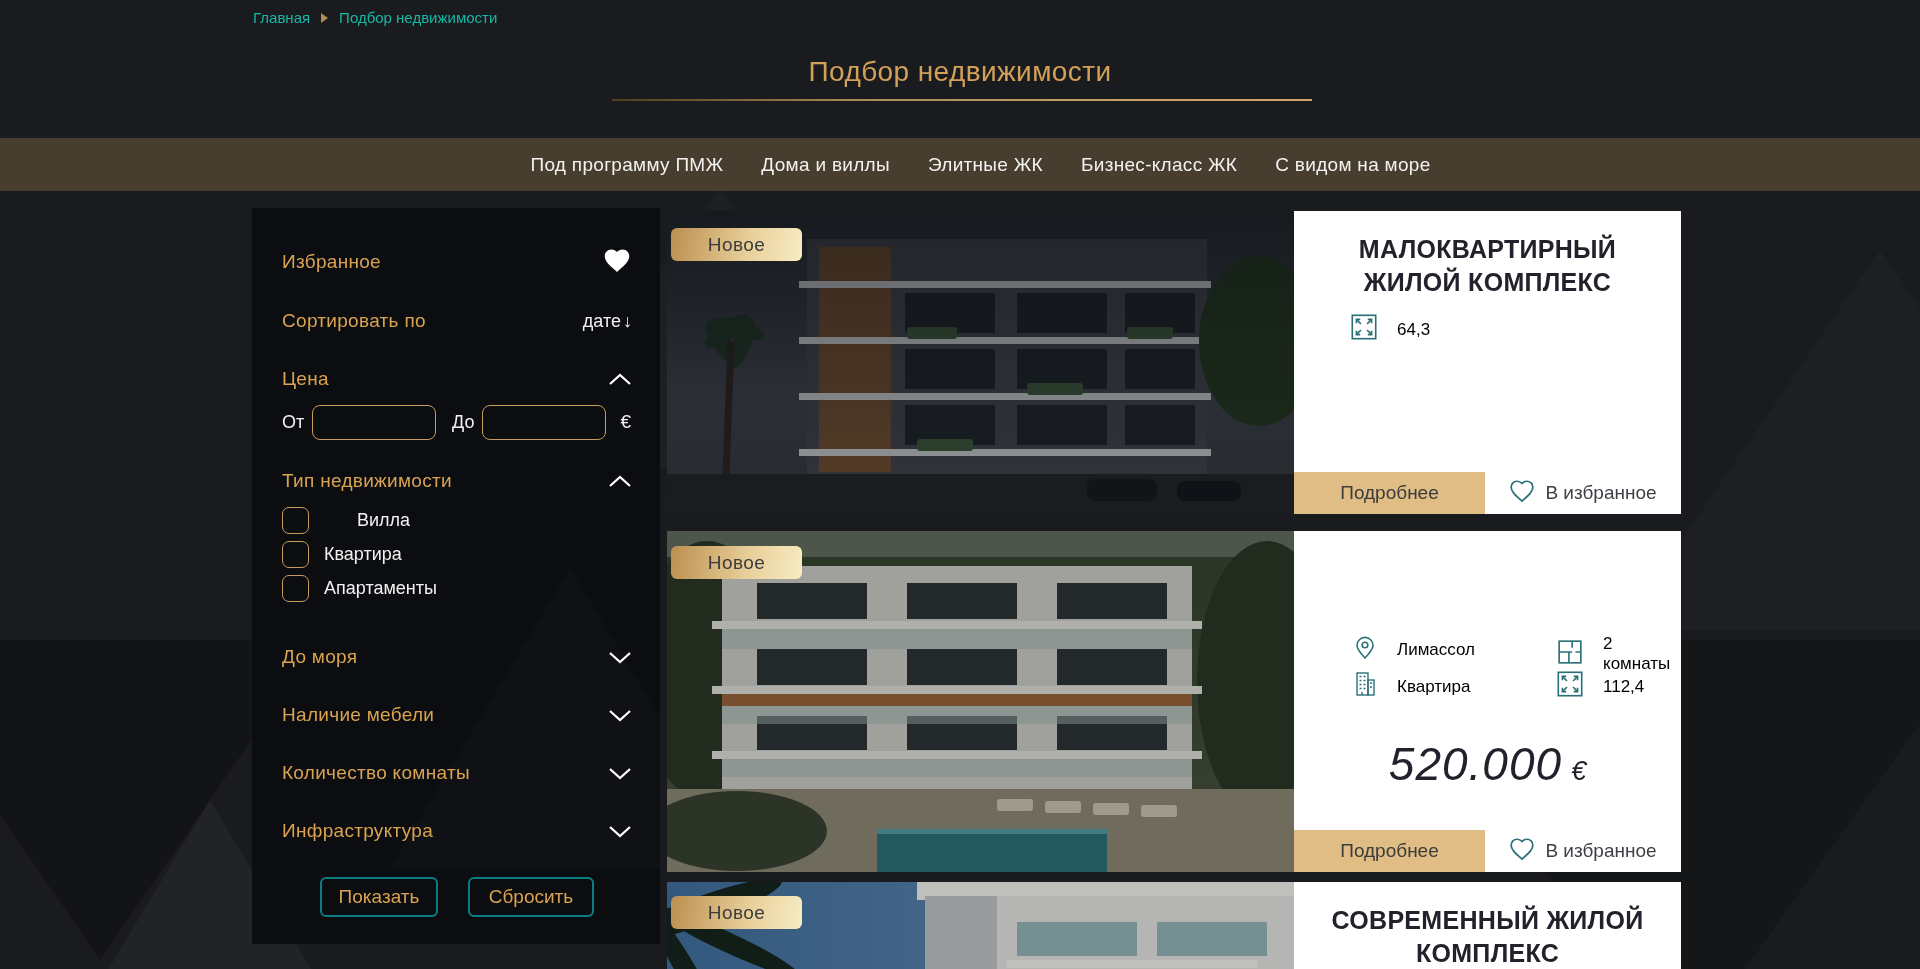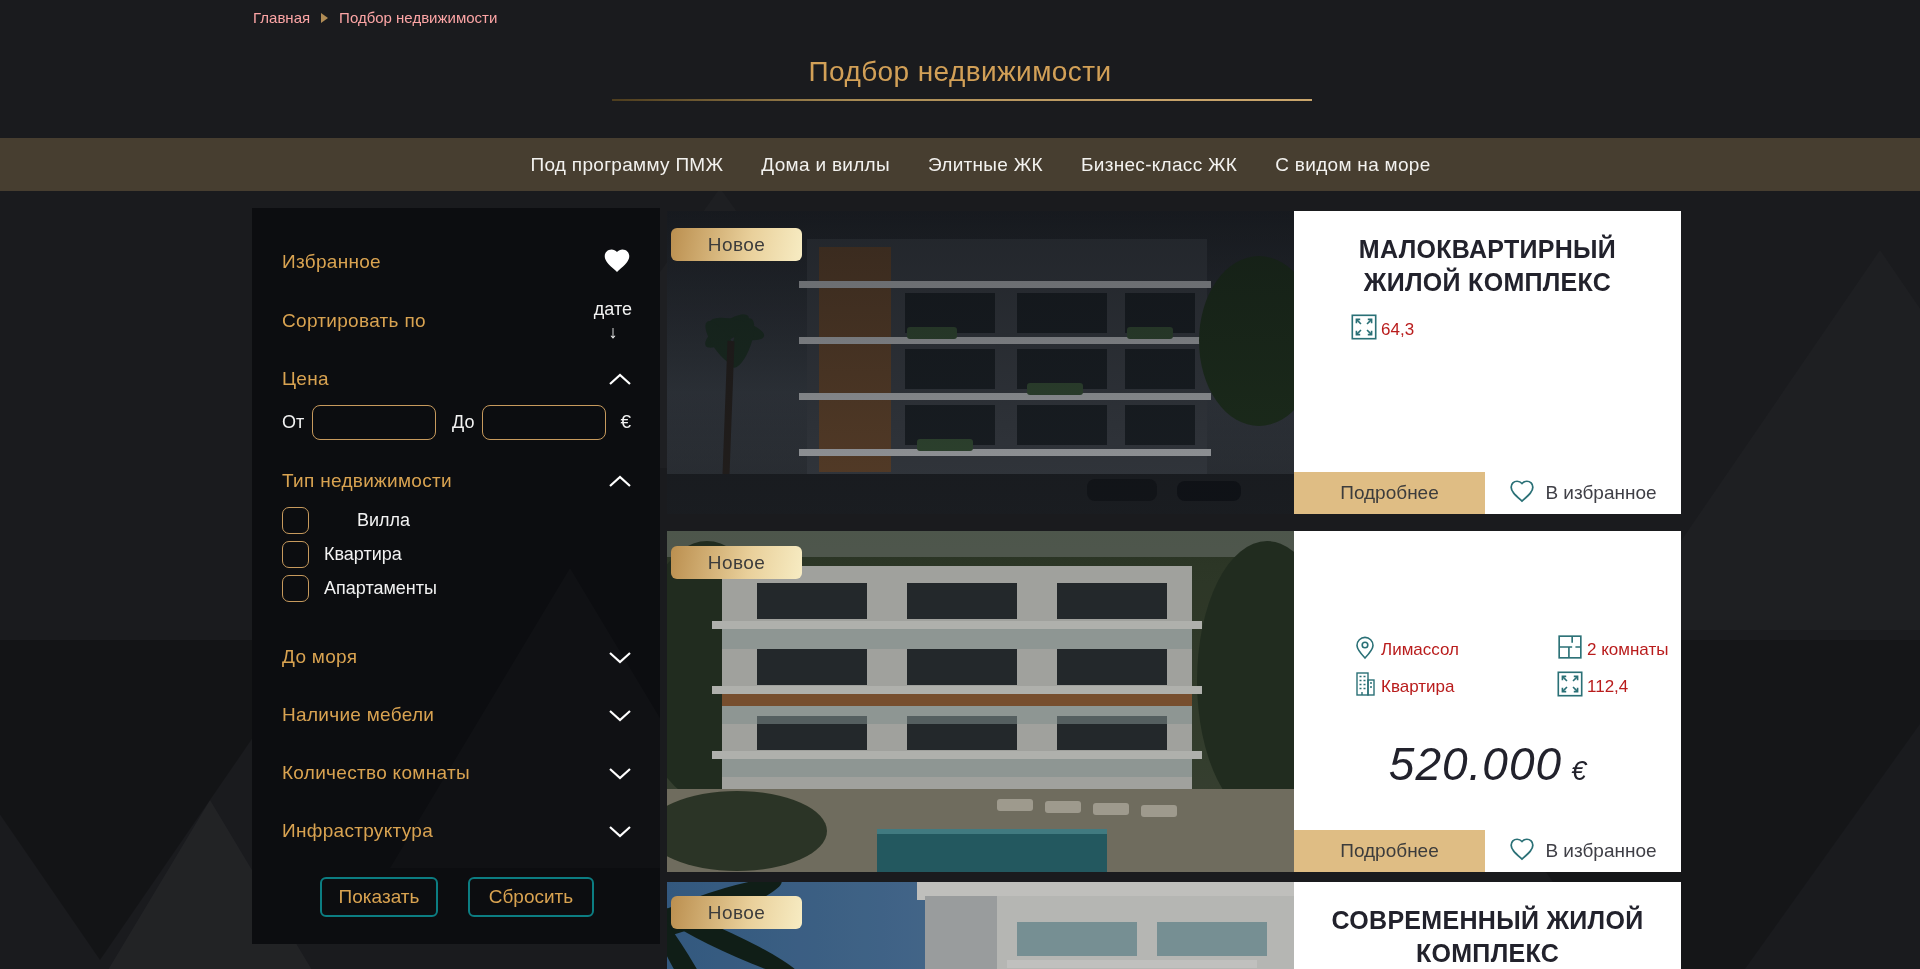--- a/index.html
+++ b/index.html
@@ -12,38 +12,38 @@
 
   
   .tri { position:absolute; width:0; height:0; }
   .tri.t1 { left:-30px; top:800px; border-left:240px solid transparent; border-right:240px solid transparent; border-bottom:400px solid rgba(255,255,255,0.035); }
   .tri.t2 { left:-120px; top:640px; border-left:220px solid transparent; border-right:220px solid transparent; border-top:320px solid rgba(0,0,0,0.25); }
   .tri.t3 { left:520px; top:188px; border-left:200px solid transparent; border-right:200px solid transparent; border-bottom:280px solid rgba(255,255,255,0.02); }
   .tri.t4 { left:1620px; top:250px; border-left:260px solid transparent; border-right:260px solid transparent; border-bottom:380px solid rgba(255,255,255,0.02); }
   .tri.t5 { left:1380px; top:640px; border-left:300px solid transparent; border-right:300px solid transparent; border-top:420px solid rgba(0,0,0,0.18); }
 
   
-  .breadcrumb { position:absolute; left:253px; top:9px; display:flex; align-items:center; gap:11px; font-size:15px; color:#fca5a5; }
+  .breadcrumb { position:absolute; left:253px; top:9px; display:flex; align-items:center; gap:11px; font-size:15px; color:#14b8a6; }
   .crumb-sep { width:0; height:0; border-top:5px solid transparent; border-bottom:5px solid transparent; border-left:7px solid #b08c55; display:inline-block; }
 
   
   .page-title { position:absolute; top:56px; left:0; width:100%; text-align:center; font-size:28px; font-weight:500; letter-spacing:0.4px; color:#d2a057; }
   .title-underline { position:absolute; top:99px; left:612px; width:700px; height:2px; background:linear-gradient(90deg,#4d3d1e 0%,#a88b54 35%,#c6a269 75%,#caa66c 100%); }
 
   
   .nav { position:absolute; top:138px; left:0; width:1920px; height:53px; background:#473e30; display:flex; align-items:center; justify-content:center; gap:38px;padding-left:41px; }
   .nav-item { color:#f3f2ef; font-size:19px; letter-spacing:0.3px; cursor:pointer; white-space:nowrap; }
 
   
   .sidebar { position:absolute; left:252px; top:208px; width:408px; height:736px; background:#0c0d10; overflow:hidden; }
   .sidebar .inner-tri { position:absolute; right:-90px; top:360px; width:0; height:0; border-left:180px solid transparent; border-right:180px solid transparent; border-bottom:300px solid rgba(255,255,255,0.02); }
   .s-row { position:absolute; left:30px; right:28px; display:flex; align-items:center; justify-content:space-between; }
   .gold-label { color:#d9a351; font-size:19px; font-weight:500; letter-spacing:0.3px; }
   .white-text { color:#f2f2f2; font-size:18px; }
-  .sort-value { display:flex; align-items:center; gap:2px; cursor:pointer;flex-direction:column; }
+  .sort-value { display:flex; align-items:center; gap:2px; cursor:pointer; }
   .chev { display:block; }
 
   .inputs-row { position:absolute; left:30px; top:196px; height:36px; display:flex; align-items:center; }
   .price-input { width:124px; height:35px; background:transparent; border:1px solid #c79a5d; border-radius:8px; color:#fff; font-size:17px; padding:0 10px; outline:none; }
   .lbl-from { width:22px; margin-right:8px; }
   .lbl-to { margin:0 8px 0 16px; }
   .euro { margin-left:14px; font-size:19px; }
 
   .cb-row { position:absolute; left:30px; display:flex; align-items:center; gap:15px; height:28px; }
   .cb-box { width:27px; height:27px; border:1.5px solid #c79a5d; border-radius:7px; background:transparent; cursor:pointer; flex:none; }
@@ -60,21 +60,21 @@
   .card2 { top:531px; height:341px; }
   .card3 { top:882px; height:300px; }
   .card-img { position:relative; width:627px; height:100%; overflow:hidden; background:#23262b; flex:none; cursor:pointer; }
   .card-img svg { position:absolute; inset:0; width:100%; height:100%; }
   .badge { position:absolute; left:4px; top:17px; width:131px; height:33px; border-radius:6px;
     background:linear-gradient(100deg,#bb8f4f 0%,#e9d09b 60%,#f7ecc3 100%);
     color:#3c3c3c; font-size:19px; display:flex; align-items:center; justify-content:center; letter-spacing:0.4px; }
   .card-info { position:relative; width:387px; height:100%; background:#fff; color:#24242e; }
   .card-title { text-align:center; font-size:25px; font-weight:600; line-height:1.32; letter-spacing:0.3px; color:#22222c; padding:22px 18px 0 18px; }
   .card2 .card-title { padding-top:28px; }
-  .attr { position:absolute; display:flex; align-items:center; gap:4px; font-size:17px; color:#b91c1c;padding-left:35px; }
+  .attr { position:absolute; display:flex; align-items:center; gap:20px; font-size:17px; color:#000000;padding-left:35px; }
   .attr .aicon { flex:none; display:block; }
   .price { position:absolute; left:0; width:100%; text-align:center; font-style:italic; color:#22222c; }
   .price .num { font-size:46px; font-weight:500; letter-spacing:1px; }
   .price .cur { font-size:27px; margin-left:9px; font-weight:400; }
   .card1 .price { top:168px; }
   .card2 .price { top:206px; }
   .card-buttons { position:absolute; left:0; bottom:0; width:100%; height:42px; display:flex; }
   .btn-details { width:191px; height:42px; background:#dfbd84; border:none; color:#3c3c3c; font-size:19px; font-family:inherit; cursor:pointer; }
   .btn-fav { flex:1; height:42px; background:#fff; border:none; display:flex; align-items:center; justify-content:center; gap:10px; color:#3f3f46; font-size:19px; font-family:inherit; cursor:pointer; }
 </style>

